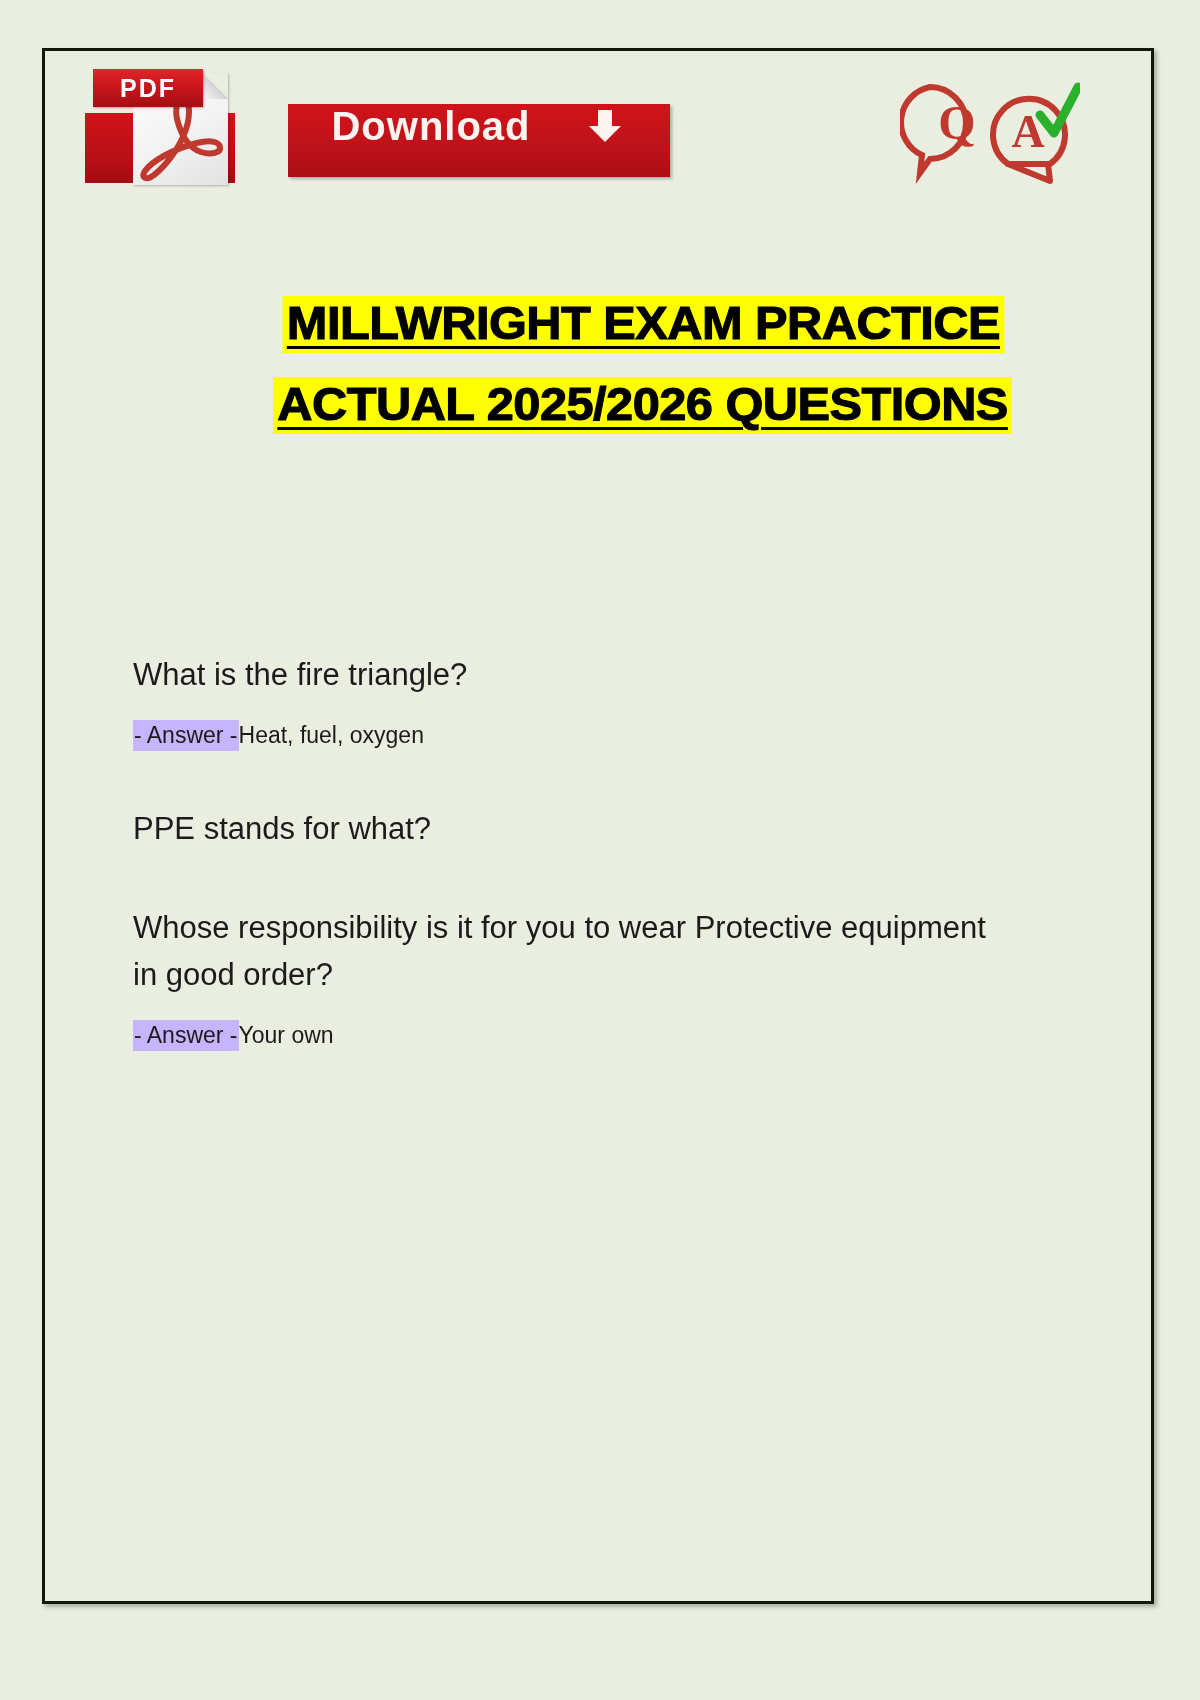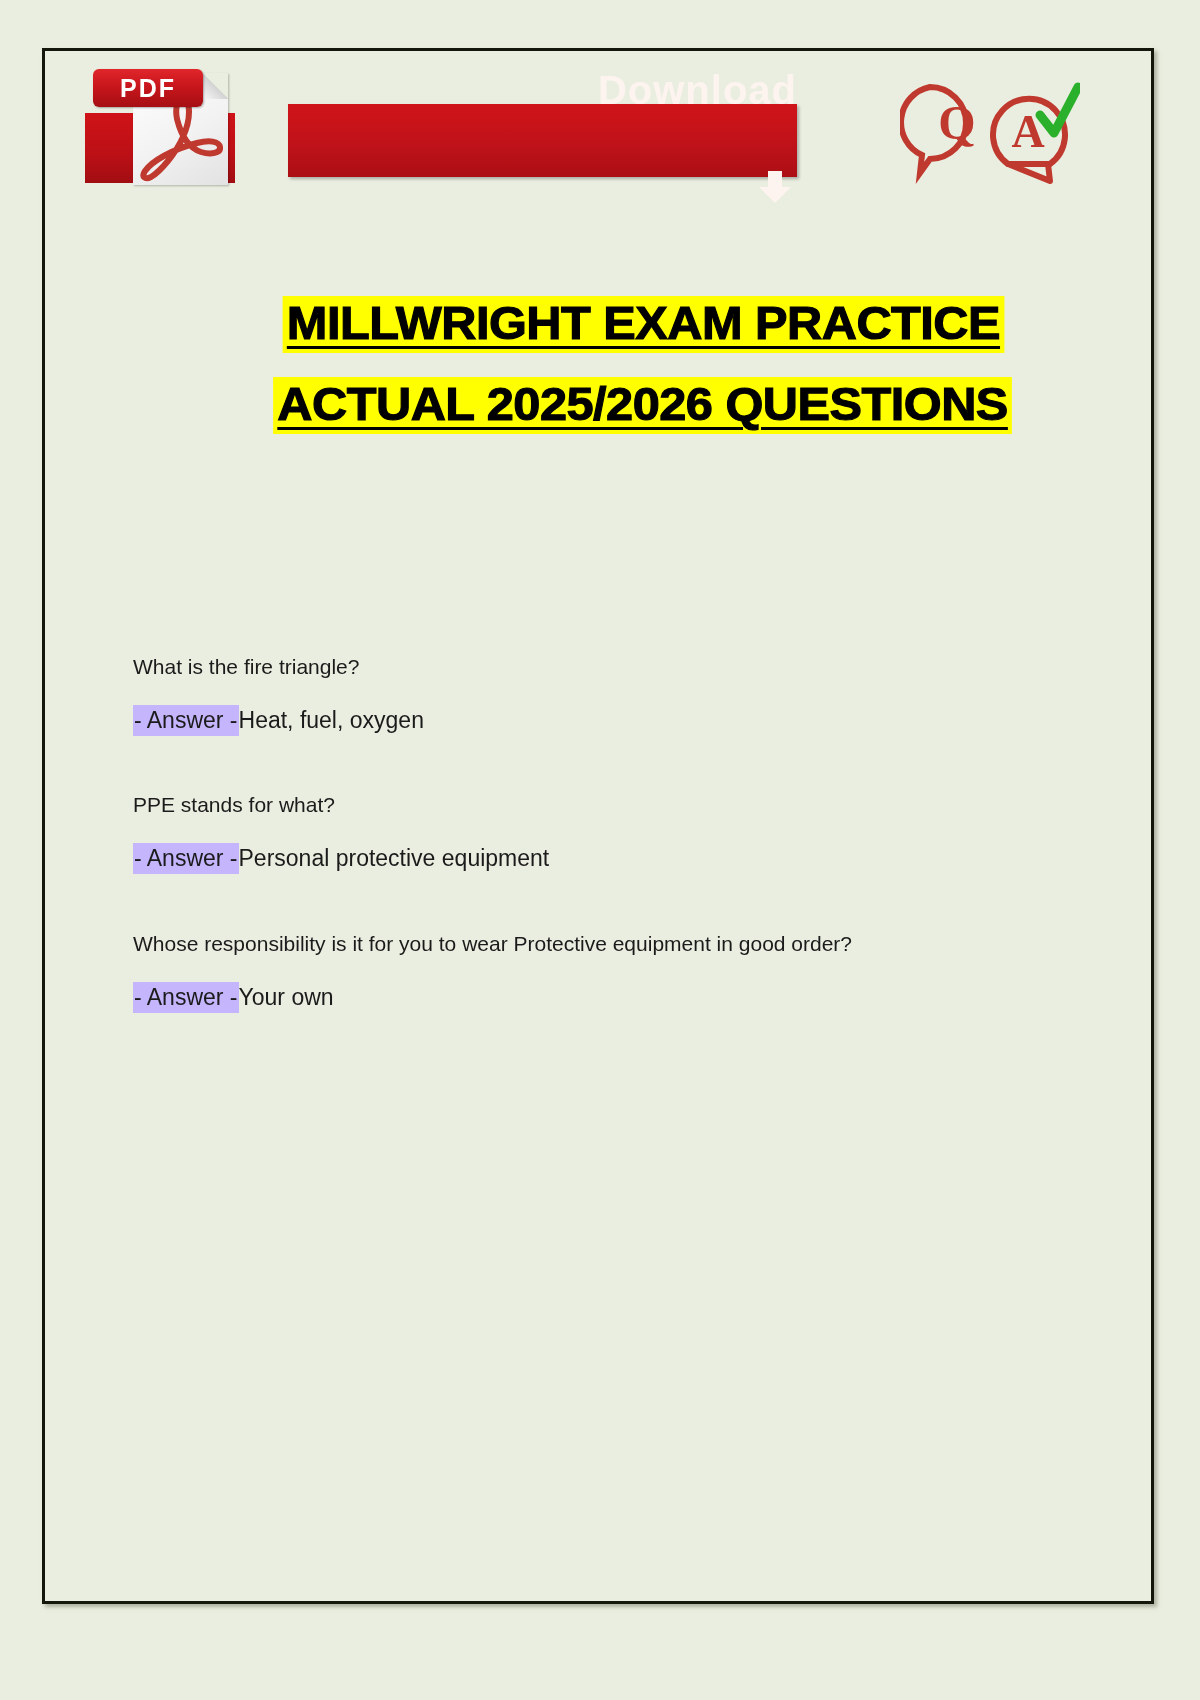--- a/index.html
+++ b/index.html
@@ -68,21 +68,21 @@
     height: 26px;
     background: linear-gradient(225deg,#eaeee0 0%,#eaeee0 48%,#d3d3d3 50%,#fafafa 100%);
   }
   .pdf-tag {
     position: absolute;
     left: 8px;
     top: 10px;
     width: 110px;
     height: 38px;
     background: linear-gradient(180deg,#e0262b 0%,#c8161c 45%,#a50f14 100%);
-    border-radius: 6px;
+    border-radius: 0;
     box-shadow: 1px 1px 2px rgba(0,0,0,0.3);
     display: flex;
     align-items: center;
     justify-content: center;
   }
   .pdf-tag span {
     color: #fff;
     font-size: 25px;
     font-weight: bold;
     letter-spacing: 2px;
@@ -103,29 +103,28 @@
     width: 84px;
     height: 92px;
   }
   .pdf-swirl svg { display: block; }
 
   
   .download-banner {
     position: absolute;
     left: 243px;
     top: 53px;
-    width: 509px;
+    width: 382px;
     height: 73px;
     background: linear-gradient(180deg,#cf1419 0%,#c2121a 50%,#ab0f14 100%);
     box-shadow: 2px 2px 3px rgba(0,0,0,0.28);
     display: flex;
-    align-items: flex-end;
+    align-items: flex-start;
     justify-content: center;
     gap: 52px;
-    flex-direction: column;
   }
   .download-banner .dl-text {
     color: #fdf4f0;
     font-size: 40px;
     font-weight: bold;
     letter-spacing: 1px;
     font-family: "Liberation Sans", sans-serif;
   }
   .dl-arrow { display: block; }
 
@@ -173,21 +172,21 @@
     position: absolute;
     left: 88px;
     top: 600px;
     width: 930px;
   }
   .qa-item {
     margin-bottom: 52px;
   }
   .qa-question {
     font-family: "Liberation Sans", sans-serif;
-    font-size: 21px;
+    font-size: 31px;
     color: #1b1b1b;
     line-height: 1.52;
     margin-bottom: 20px;
     max-width: 875px;
   }
   .qa-answer-line {
     font-family: "Liberation Sans", sans-serif;
     font-size: 23px;
     color: #1b1b1b;
     line-height: 1.5;
@@ -256,21 +255,20 @@
 
     <div class="qa-body">
 
       <div class="qa-item">
         <div class="qa-question">What is the fire triangle?</div>
         <div class="qa-answer-line"><span class="answer-tag">- Answer -</span><span class="answer-text">Heat, fuel, oxygen</span></div>
       </div>
 
       <div class="qa-item">
         <div class="qa-question">PPE stands for what?</div>
-        <div class="qa-answer-line"><span class="answer-tag">- Answer -</span><span class="answer-text">Personal protective equipment</span></div>
       </div>
 
       <div class="qa-item">
         <div class="qa-question">Whose responsibility is it for you to wear Protective equipment in good order?</div>
         <div class="qa-answer-line"><span class="answer-tag">- Answer -</span><span class="answer-text">Your own</span></div>
       </div>
 
       <div class="qa-item">
       </div>
 

